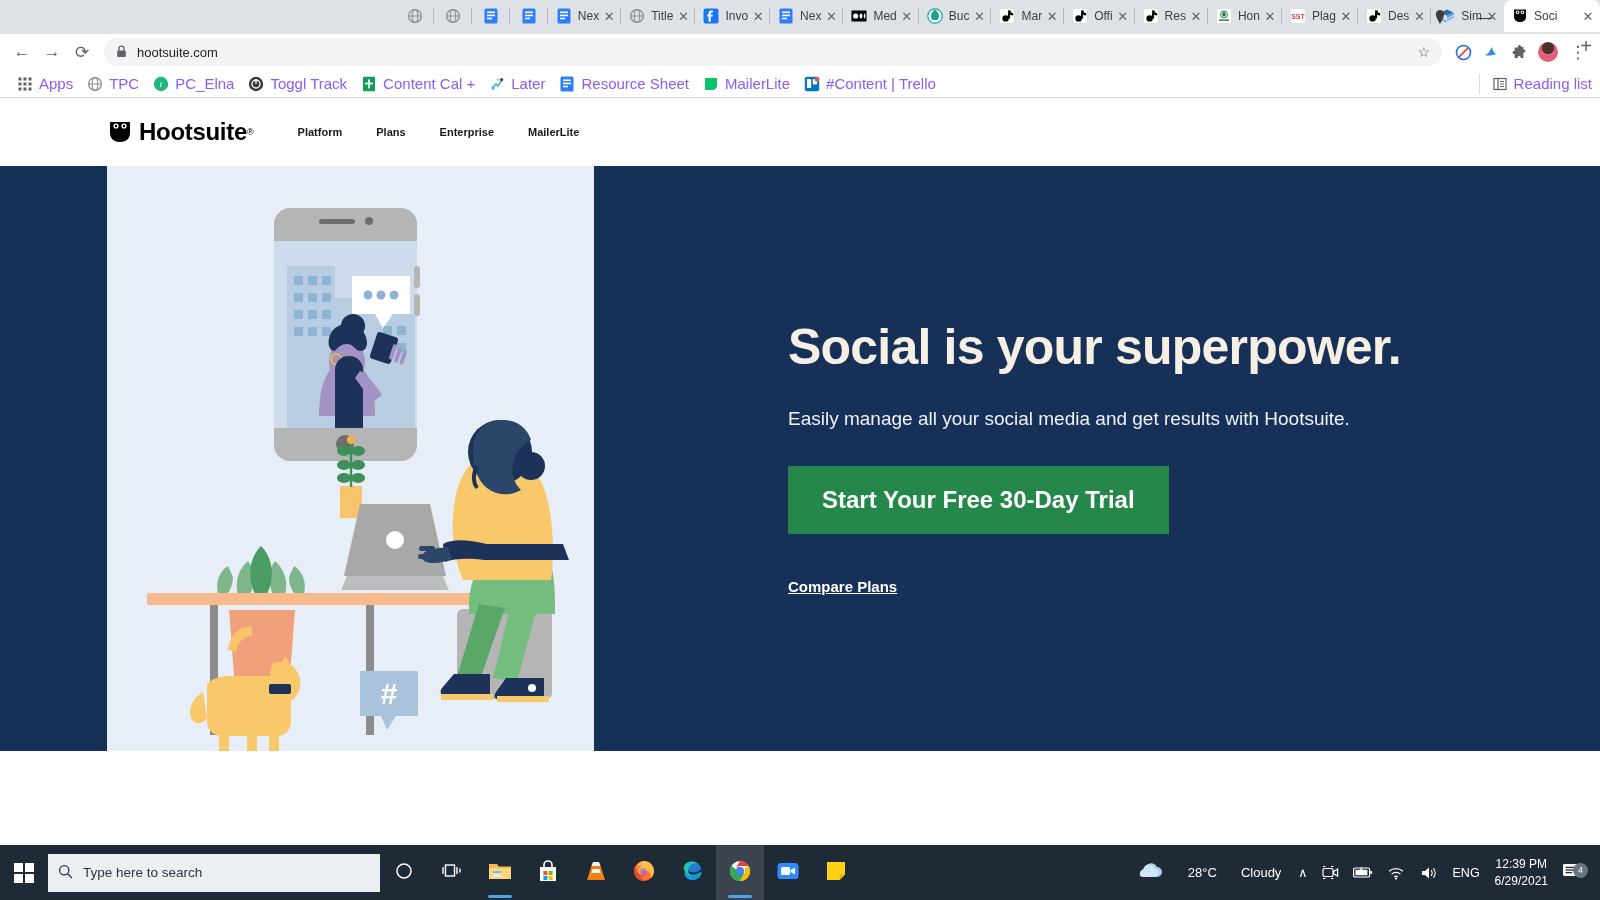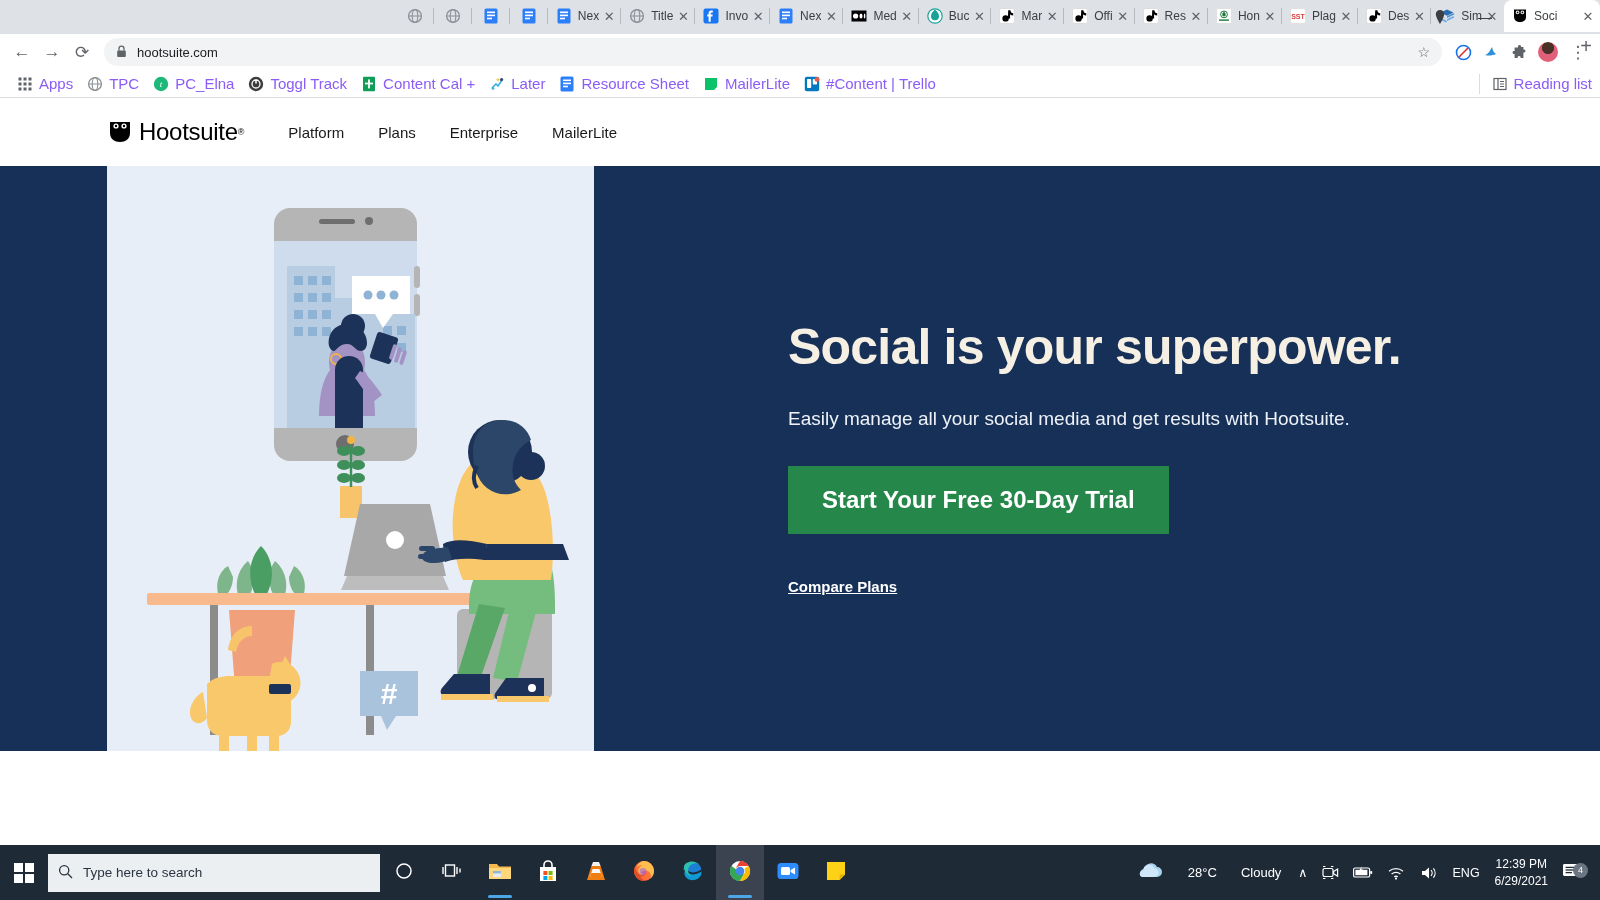--- a/index.html
+++ b/index.html
@@ -114,24 +114,24 @@
 
   
   #page { height: 747px; background: #ffffff; position: relative; overflow: hidden; }
 
   #sitenav {
     height: 68px; background: #ffffff; display: flex; align-items: center;
     padding: 0 0 0 107px; position: relative;
   }
   #logo { display: flex; align-items: center; flex: 0 0 auto; }
   #logo .owl { width: 26px; height: 26px; margin-right: 6px; }
-  #logo .word { font-size: 24px; font-weight: normal; color: #000; letter-spacing: -0.3px; }
+  #logo .word { font-size: 24px; font-weight: bold; color: #000; letter-spacing: -0.3px; }
   #logo .reg { font-size: 9px; color: #000; vertical-align: super; }
   #mainmenu { display: flex; align-items: center; gap: 34px; margin-left: 44px; }
-  .navitem { font-size: 15px; font-weight: normal; color: #1a1a1a; white-space: nowrap; }
+  .navitem { font-size: 11px; font-weight: bold; color: #1a1a1a; white-space: nowrap; }
   #navright { position: absolute; right: 100px; display: flex; align-items: center; gap: 28px; }
   #login { font-size: 15px; color: #1a1a1a; }
   #signup {
     background: #26874a; color: #ffffff; font-size: 15px; font-weight: bold;
     padding: 12px 26px; border: none; font-family: inherit;
   }
 
   #hero { height: 585px; background: #163058; position: relative; display: flex; }
   #illo-panel {
     width: 487px; margin-left: 107px; background: #e8eef7;

